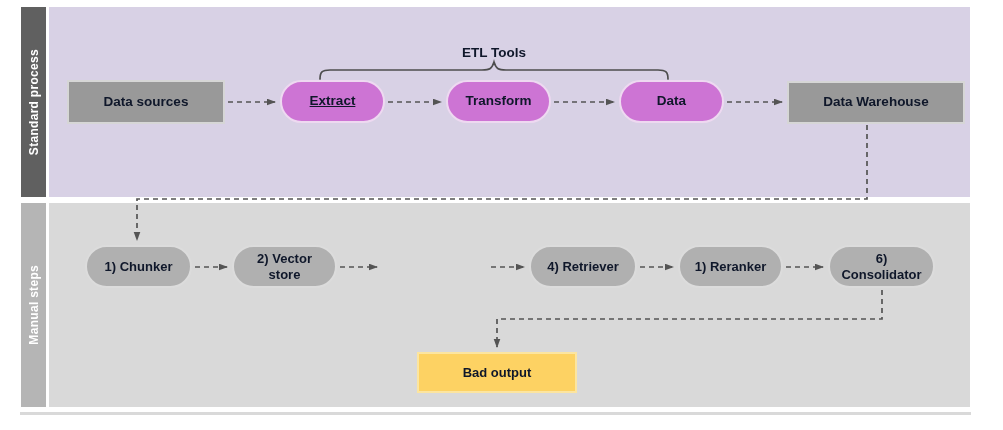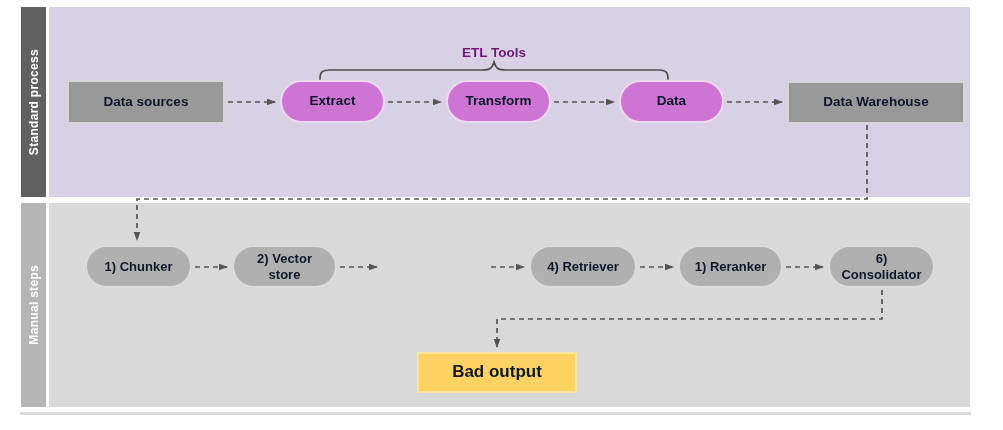--- a/index.html
+++ b/index.html
@@ -53,21 +53,21 @@
     justify-content: center;
     text-align: center;
     color: #0f172a;
     font-weight: bold;
     line-height: 1.22;
     z-index: 2;
   }
   .rect-node   { font-size: 13.5px; border: 2px solid #d6d6d6; }
   .etl-pill    { font-size: 13.5px; border: 2px solid #eed9f1; border-radius: 22px; }
   .manual-pill { font-size: 13px;   border: 2px solid #dcdcdc; border-radius: 22px; padding: 0 9px; }
-  .result-node { font-size: 17px; border: 2px solid #fce5a0; }
+  .result-node { font-size: 13px; border: 2px solid #fce5a0; }
 
   .n-datasources   { left: 67px;  top: 80px;  width: 158px; height: 44px; }
   .n-extract       { left: 280px; top: 80px;  width: 105px; height: 43px; }
   .n-transform     { left: 446px; top: 80px;  width: 105px; height: 43px; }
   .n-load          { left: 619px; top: 80px;  width: 105px; height: 43px; }
   .n-warehouse     { left: 787px; top: 81px;  width: 178px; height: 43px; }
 
   .n-chunker       { left: 85px;  top: 245px; width: 107px; height: 43px; }
   .n-vectorstore   { left: 232px; top: 245px; width: 105px; height: 43px; }
   .n-rewriter      { left: 382px; top: 245px; width: 106px; height: 43px; }
@@ -78,21 +78,21 @@
   .n-badoutput     { left: 417px; top: 352px; width: 160px; height: 41px; }
 
   
   .etl-tools-label {
     position: absolute;
     left: 434px; top: 45px;
     width: 120px;
     text-align: center;
     font-size: 13.5px;
     font-weight: bold;
-    color: #701a75;
+    color: #0f172a;
     z-index: 3;
   }
   
   svg.overlay {
     position: absolute;
     left: 0; top: 0;
     z-index: 4;
     pointer-events: none;
   }
 </style>
@@ -111,21 +111,21 @@
   </div>
   <div class="lane-fill lane2-fill" style="background-color: rgb(217, 217, 217);"></div>
 
   <div class="divider"></div>
 
   <div class="etl-tools-label">ETL Tools</div>
 
   <div class="node rect-node n-datasources" style="background-color: rgb(153, 153, 153);">
     <span>Data sources</span>
   </div>
-  <div class="node etl-pill n-extract" style="background-color: rgb(205, 116, 212);">
+  <div class="node etl-pill n-extract" style="background-color: rgb(205, 116, 212); text-decoration: underline;">
     <span>Extract</span>
   </div>
   <div class="node etl-pill n-transform" style="background-color: rgb(205, 116, 212);">
     <span>Transform</span>
   </div>
   <div class="node etl-pill n-load" style="background-color: rgb(205, 116, 212);">
     <span>Data</span>
   </div>
   <div class="node rect-node n-warehouse" style="background-color: rgb(153, 153, 153);">
     <span>Data Warehouse</span>

